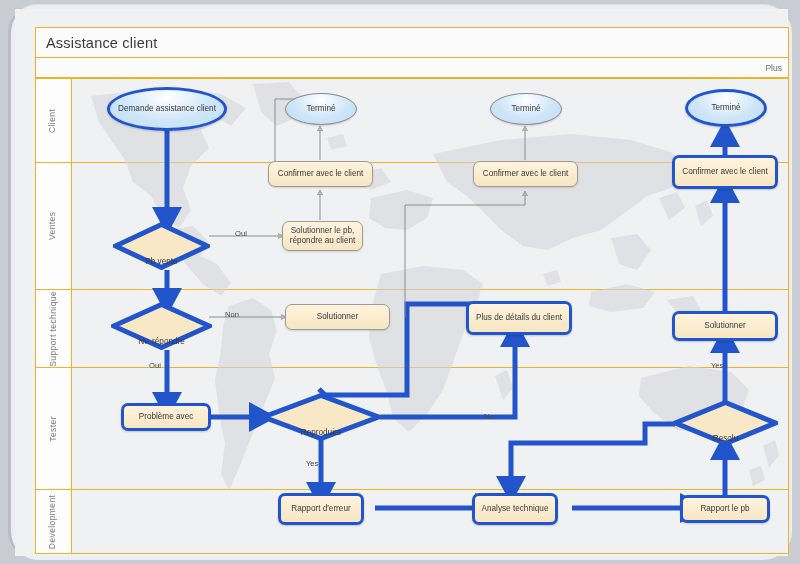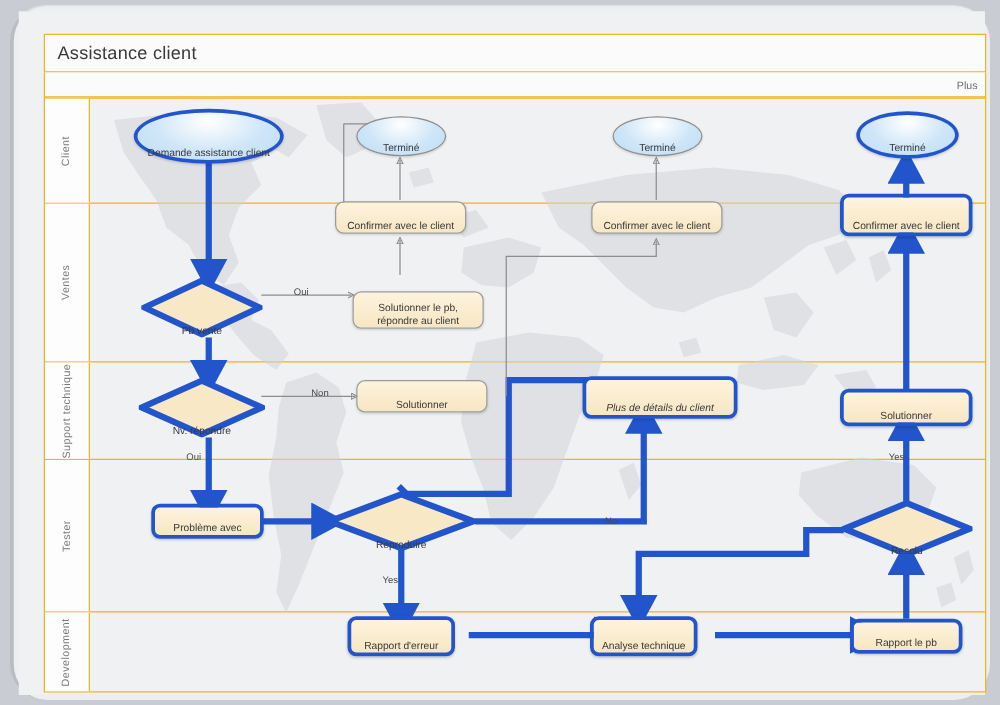--- a/index.html
+++ b/index.html
@@ -84,21 +84,21 @@
   .map svg{display:block;width:100%;height:100%;}
 
   
   .layer{position:absolute;left:0;top:0;width:754px;height:527px;pointer-events:none;}
   .layer svg{position:absolute;left:0;top:0;width:754px;height:527px;overflow:visible;}
 
   
   .node{
     position:absolute;
     box-sizing:border-box;
-    display:flex;align-items:flex-end;justify-content:center;
+    display:flex;align-items:center;justify-content:center;
     text-align:center;
     font-size:8.2px;line-height:1.25;
     color:#39393b;
   }
   .node .lbl{padding:0 3px;}
 
   .proc{
     background:linear-gradient(#fdf3dd,#f7e6c3);
     border:3px solid #2255cc;
     border-radius:7px;
@@ -320,36 +320,36 @@
           <span class="lbl">Confirmer avec le client</span>
         </div>
 
         <div class="node dec" style="left:78px;top:195px;width:97px;height:48px;">
           <svg class="dia" viewBox="0 0 97 48" preserveAspectRatio="none">
             <polygon points="48.5,2.5 94.5,24 48.5,45.5 2.5,24" fill="#f8e8c6" stroke="#2255cc" stroke-width="5"></polygon>
           </svg>
           <span class="lbl">Pb vente</span>
         </div>
 
-        <div class="node proc-grey" style="left:247px;top:206px;width:105px;height:30px;">
+        <div class="node proc-grey" style="left:247px;top:194px;width:81px;height:30px;">
           <span class="lbl">Solutionner le pb, répondre au client</span>
         </div>
 
         <div class="node dec" style="left:76px;top:275px;width:101px;height:48px;">
           <svg class="dia" viewBox="0 0 101 48" preserveAspectRatio="none">
             <polygon points="50.5,2.5 98.5,24 50.5,45.5 2.5,24" fill="#f8e8c6" stroke="#2255cc" stroke-width="5"></polygon>
           </svg>
           <span class="lbl">Nv. répondre</span>
         </div>
 
         <div class="node proc-grey" style="left:250px;top:277px;width:105px;height:26px;">
           <span class="lbl">Solutionner</span>
         </div>
 
-        <div class="node proc" style="left:431px;top:274px;width:124px;height:34px;font-style:italic;">
+        <div class="node proc" style="left:431px;top:274px;width:106px;height:34px;">
           <span class="lbl">Plus de détails du client</span>
         </div>
 
         <div class="node proc" style="left:637px;top:284px;width:106px;height:30px;">
           <span class="lbl">Solutionner</span>
         </div>
 
         <div class="node proc" style="left:86px;top:376px;width:90px;height:28px;">
           <span class="lbl">Problème avec</span>
         </div>
@@ -377,21 +377,21 @@
         </div>
 
         <div class="node proc" style="left:645px;top:468px;width:90px;height:28px;">
           <span class="lbl">Rapport le pb</span>
         </div>
 
         <div class="edge-label" style="left:200px;top:202px;">
           <span>Oui</span>
         </div>
 
-        <div class="edge-label" style="left:214px;top:283px;">
+        <div class="edge-label" style="left:190px;top:283px;">
           <span>Non</span>
         </div>
 
         <div class="edge-label" style="left:114px;top:334px;">
           <span>Oui</span>
         </div>
 
         <div class="edge-label" style="left:271px;top:432px;">
           <span>Yes</span>
         </div>

